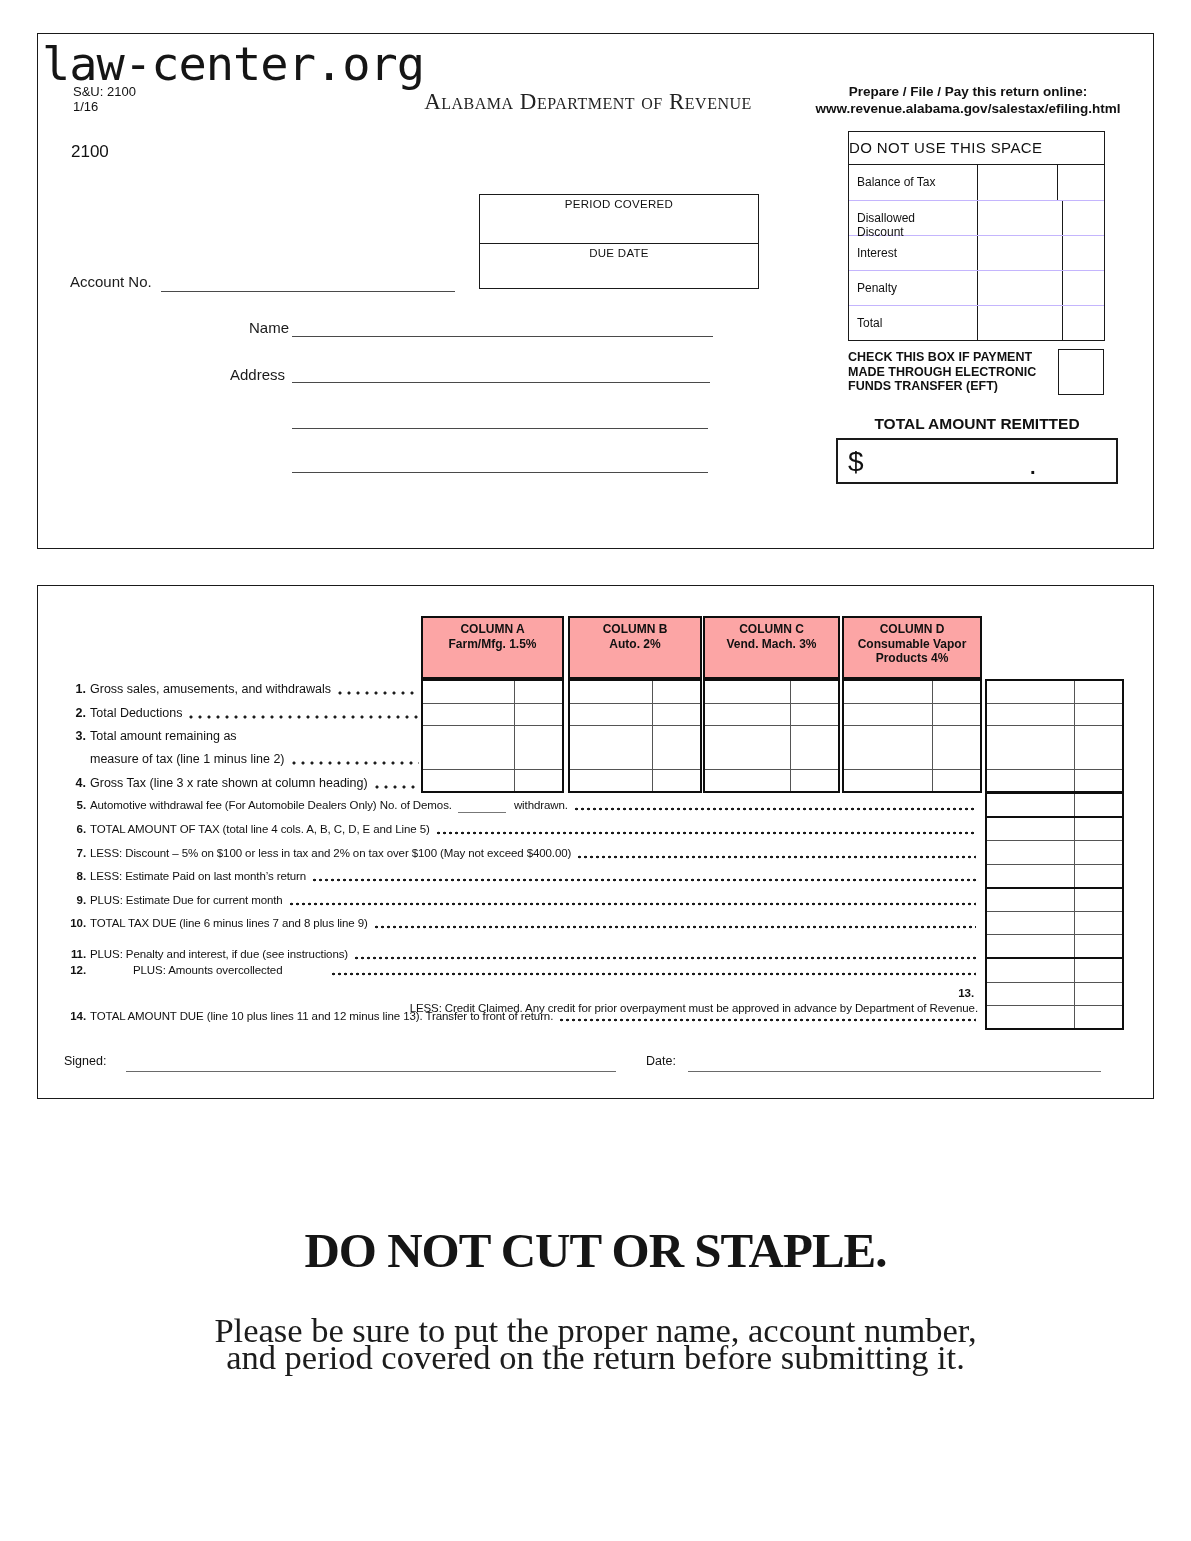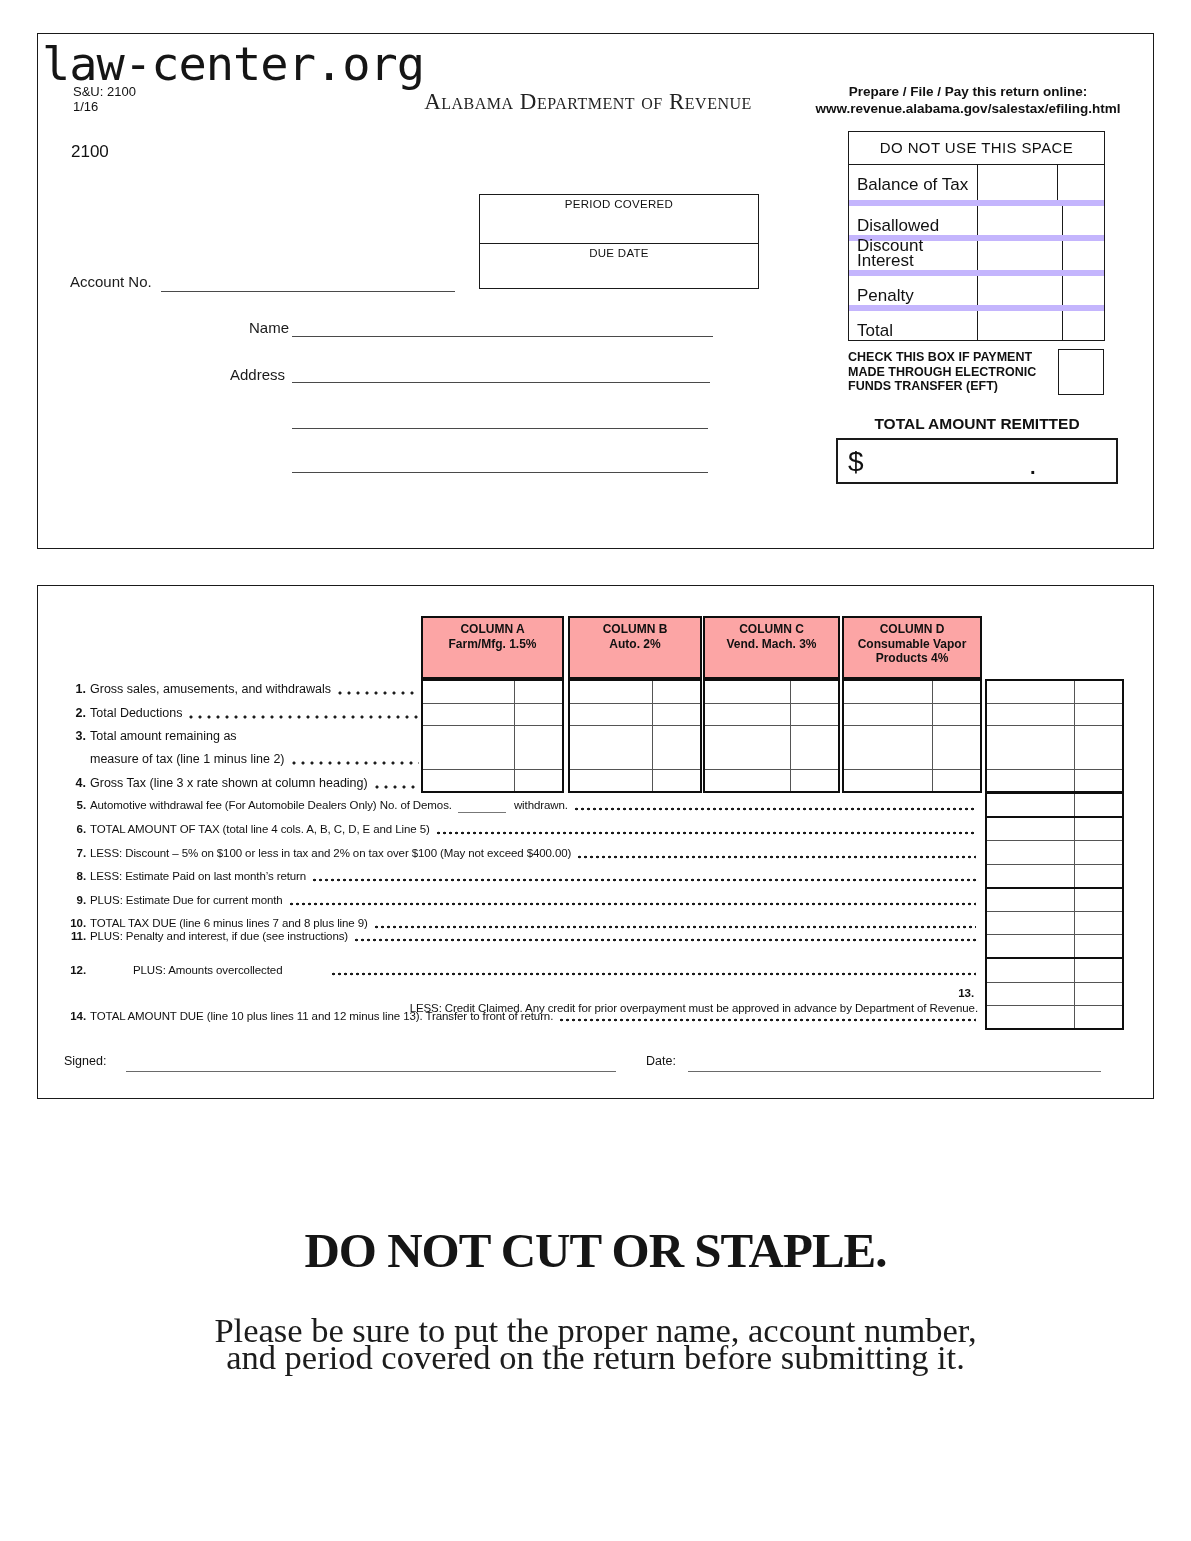--- a/index.html
+++ b/index.html
@@ -18,24 +18,24 @@
   .efile { position:absolute; left:748px; width:364px; top:50px; text-align:center; font-weight:bold; font-size:13.5px; line-height:16.5px; }
 
   .periodbox { position:absolute; left:441px; top:160px; width:280px; height:95px; border:1px solid #1a1a1a; }
   .periodcell { height:47.5px; text-align:center; font-size:11.5px; letter-spacing:0.3px; padding-top:3px; }
   .periodcell + .periodcell { border-top:1px solid #1a1a1a; }
 
   .fld-label { position:absolute; font-size:15px; color:#1a1a1a; }
   .wline { position:absolute; border-bottom:1.5px solid #4a4a4a; height:1px; }
 
   .office { position:absolute; left:810px; top:97px; width:257px; border:1px solid #1a1a1a; }
-  .office-title { text-align:center; font-size:15px; letter-spacing:0.4px; padding:7px 0 8px; border-bottom:1px solid #1a1a1a; }
+  .office-title { font-size:15px; letter-spacing:0.4px; padding:7px 0 8px; border-bottom:1px solid #1a1a1a; }
   .office-row { display:flex; height:35px; }
-  .office-row + .office-row { border-top:6px solid #c4b5fd;gap:12px; }
-  .office-label { width:128px; font-size:17px; padding:10px 0 0 8px; }
+  .office-row + .office-row { border-top:1px solid #c4b5fd;gap:12px; }
+  .office-label { width:128px; font-size:12px; padding:10px 0 0 8px; }
   .office-cell { width:81px; border-left:1px solid #1a1a1a; }
   .office-cell.cents { width:47px; }
 
   .eft-text { position:absolute; left:810px; top:316px; width:210px; font-weight:bold; font-size:12.5px; line-height:14.5px; }
   .eft-box { position:absolute; left:1020px; top:315px; width:46px; height:46px; border:1.5px solid #1a1a1a; background:#fff; }
   .remit-label { position:absolute; left:798px; top:381px; width:282px; text-align:center; font-weight:bold; font-size:15.5px; }
   .remit-box { position:absolute; left:798px; top:404px; width:282px; height:46px; border:2px solid #1a1a1a; }
   .remit-box .cur { position:absolute; left:10px; top:6px; font-size:28px; }
   .remit-box .dp { position:absolute; left:192px; top:16px; font-size:20px; font-weight:bold; }
 
@@ -349,21 +349,21 @@
     <div class="tline dense" style="top: 307px; left: 24px; width: 916px;">
       <span class="num">9.</span>
       <span class="lbl">PLUS: Estimate Due for current month</span>
       <div class="leader"></div>
     </div>
     <div class="tline dense" style="top: 330px; left: 24px; width: 916px;">
       <span class="num">10.</span>
       <span class="lbl">TOTAL TAX DUE (line 6 minus lines 7 and 8 plus line 9)</span>
       <div class="leader"></div>
     </div>
-    <div class="tline dense" style="top: 343px; left: 24px; width: 916px; align-items: center;">
+    <div class="tline dense" style="top: 361px; left: 24px; width: 916px; align-items: center;">
       <span class="num">11.</span>
       <span class="lbl">PLUS: Penalty and interest, if due (see instructions)</span>
       <div class="leader"></div>
     </div>
     <div class="tline dense" style="top: 377px; left: 24px; width: 916px; gap: 43px;">
       <span class="num">12.</span>
       <span class="lbl">PLUS: Amounts overcollected</span>
       <div class="leader"></div>
     </div>
     <div class="tline dense" style="top: 400px; left: 24px; width: 916px; flex-direction: column;">

